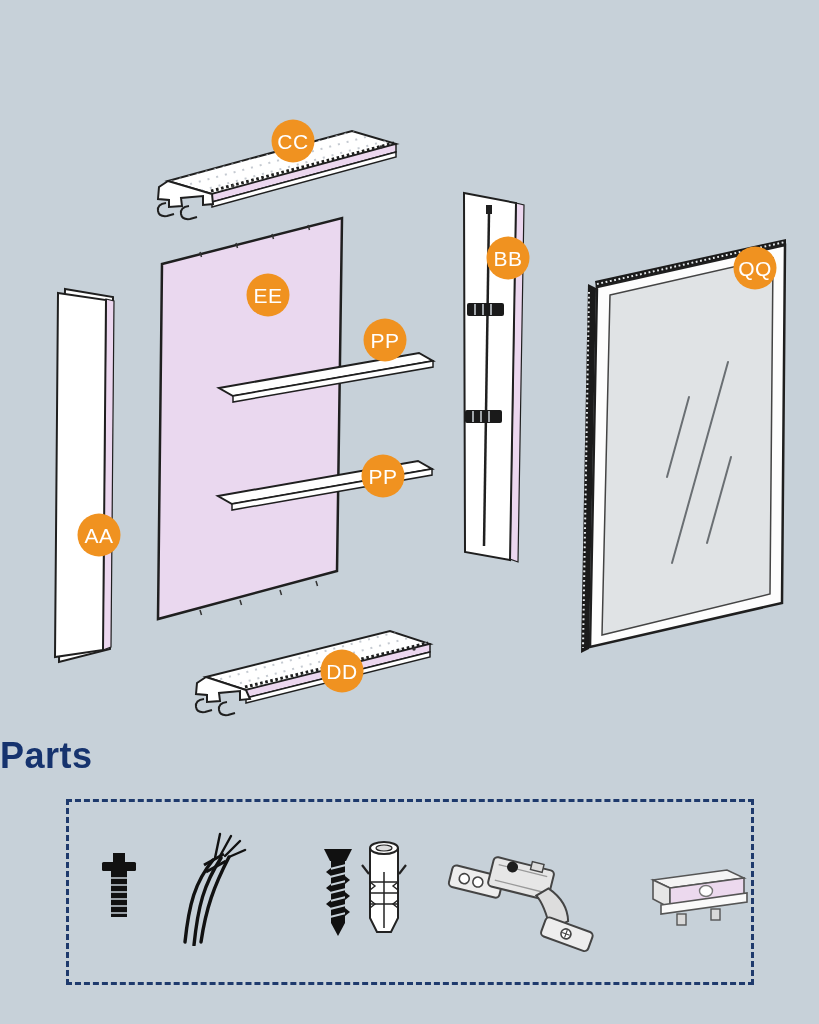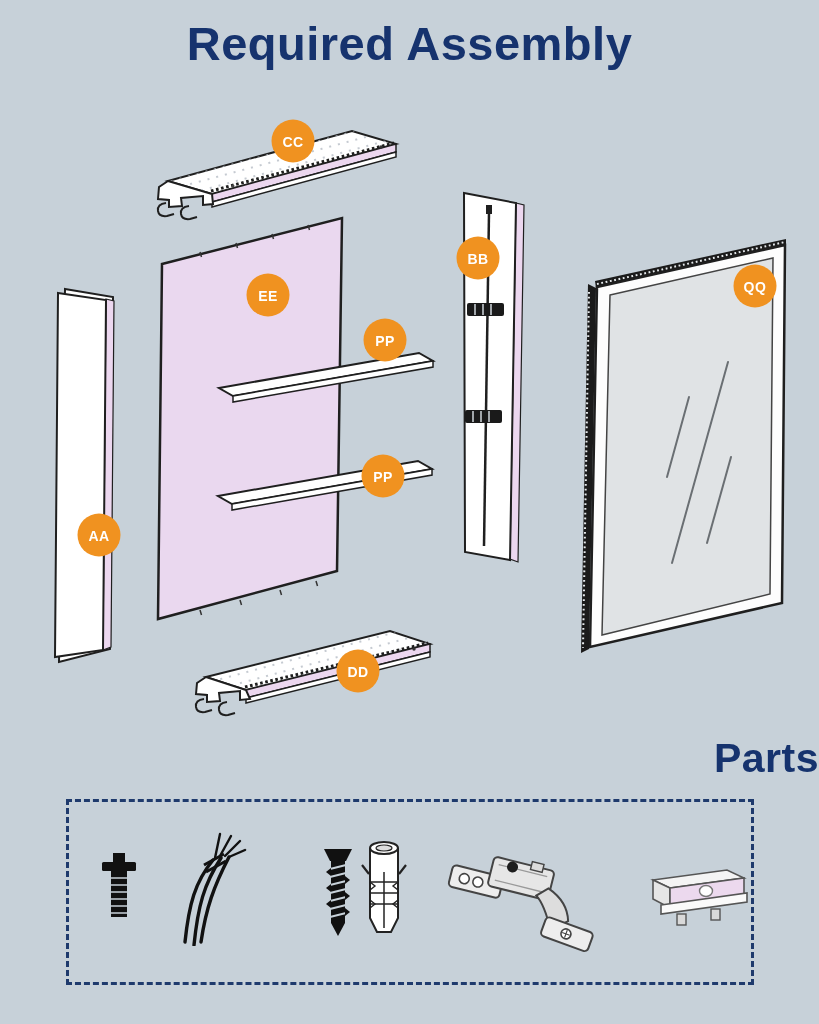--- a/index.html
+++ b/index.html
@@ -15,42 +15,41 @@
     --parts_border:#1e3a6d;
   }
   html,body{margin:0;padding:0;}
   body{font-family:"Liberation Sans", sans-serif; background:var(--background);}
   .stage{position:relative;width:819px;height:1024px;background:var(--background);overflow:hidden;}
   .main-title{
     position:absolute;top:16px;left:0;width:100%;text-align:center;
     font-size:47px;font-weight:700;color:var(--title_color);letter-spacing:0.5px;
   }
   .parts-title{
-    position:absolute;top:735px;left:0;width:100%;text-align:right;
-    font-size:41px;font-weight:700;color:var(--title_color);letter-spacing:0.5px;
+    position:absolute;top:735px;left:0;width:100%;text-align:left;
+    font-size:36px;font-weight:700;color:var(--title_color);letter-spacing:0.5px;
   }
   .diagram-svg{position:absolute;left:0;top:0;}
   .badge{
     position:absolute;width:43px;height:43px;border-radius:50%;
     background:var(--badge_bg);color:var(--badge_text);
-    font-size:14px;font-weight:700;display:flex;align-items:center;justify-content:center;
+    font-size:21px;font-weight:400;display:flex;align-items:center;justify-content:center;
     transform:translate(-50%,-50%);letter-spacing:0.5px;user-select:none;
   }
   .parts-box{
     position:absolute;left:66px;top:799px;width:682px;height:180px;
     border:3px dashed var(--parts_border);
   }
   .picon{position:absolute;}
 </style>
 </head>
 <body>
 
 <div class="stage">
 
-  <div class="main-title">Required Assembly</div>
 
   <svg class="diagram-svg" width="819" height="740" viewBox="0 0 819 740">
     <defs>
       <pattern id="dots" width="9" height="9" patternUnits="userSpaceOnUse" patternTransform="rotate(-15)">
         <circle cx="2" cy="2" r="1.1" fill="#b7bdc6"></circle>
       </pattern>
     </defs>
 
     <g>
       <path d="M168,181 L352,131 L396,144 L212,194 Z" fill="var(--panel_fill)" stroke="var(--outline)" stroke-width="2"></path>
@@ -127,23 +126,23 @@
       <path d="M227,702 q-9,1 -8,8 q1,6 9,5 l7,-2" fill="none" stroke="var(--outline)" stroke-width="2"></path>
       <circle cx="414" cy="649" r="1.7" fill="#333"></circle>
     </g>
   </svg>
 
   <div class="badge" style="left:293px;top:141px">CC</div>
   <div class="badge" style="left:268px;top:295px">EE</div>
   <div class="badge" style="left:385px;top:340px">PP</div>
   <div class="badge" style="left:383px;top:476px">PP</div>
   <div class="badge" style="left:99px;top:535px">AA</div>
-  <div class="badge" style="left:478px;top:258px">BB</div>
-  <div class="badge" style="left:755px;top:286px">QQ</div>
-  <div class="badge" style="left:358px;top:671px">DD</div>
+  <div class="badge" style="left:508px;top:258px">BB</div>
+  <div class="badge" style="left:755px;top:268px">QQ</div>
+  <div class="badge" style="left:342px;top:671px">DD</div>
 
   <div class="parts-title">Parts</div>
 
   <div class="parts-box">
 
     <svg class="picon" style="left:30px;top:50px" width="40" height="72" viewBox="0 0 40 72">
       <rect x="14" y="1" width="12" height="10" fill="#111"></rect>
       <rect x="3" y="10" width="34" height="9" rx="1.5" fill="#111"></rect>
       <rect x="12" y="19" width="16" height="46" fill="#111"></rect>
       <path d="M11,26 h18 M11,33 h18 M11,40 h18 M11,47 h18 M11,54 h18 M11,61 h18" stroke="#c7d1d9" stroke-width="1.6"></path>

